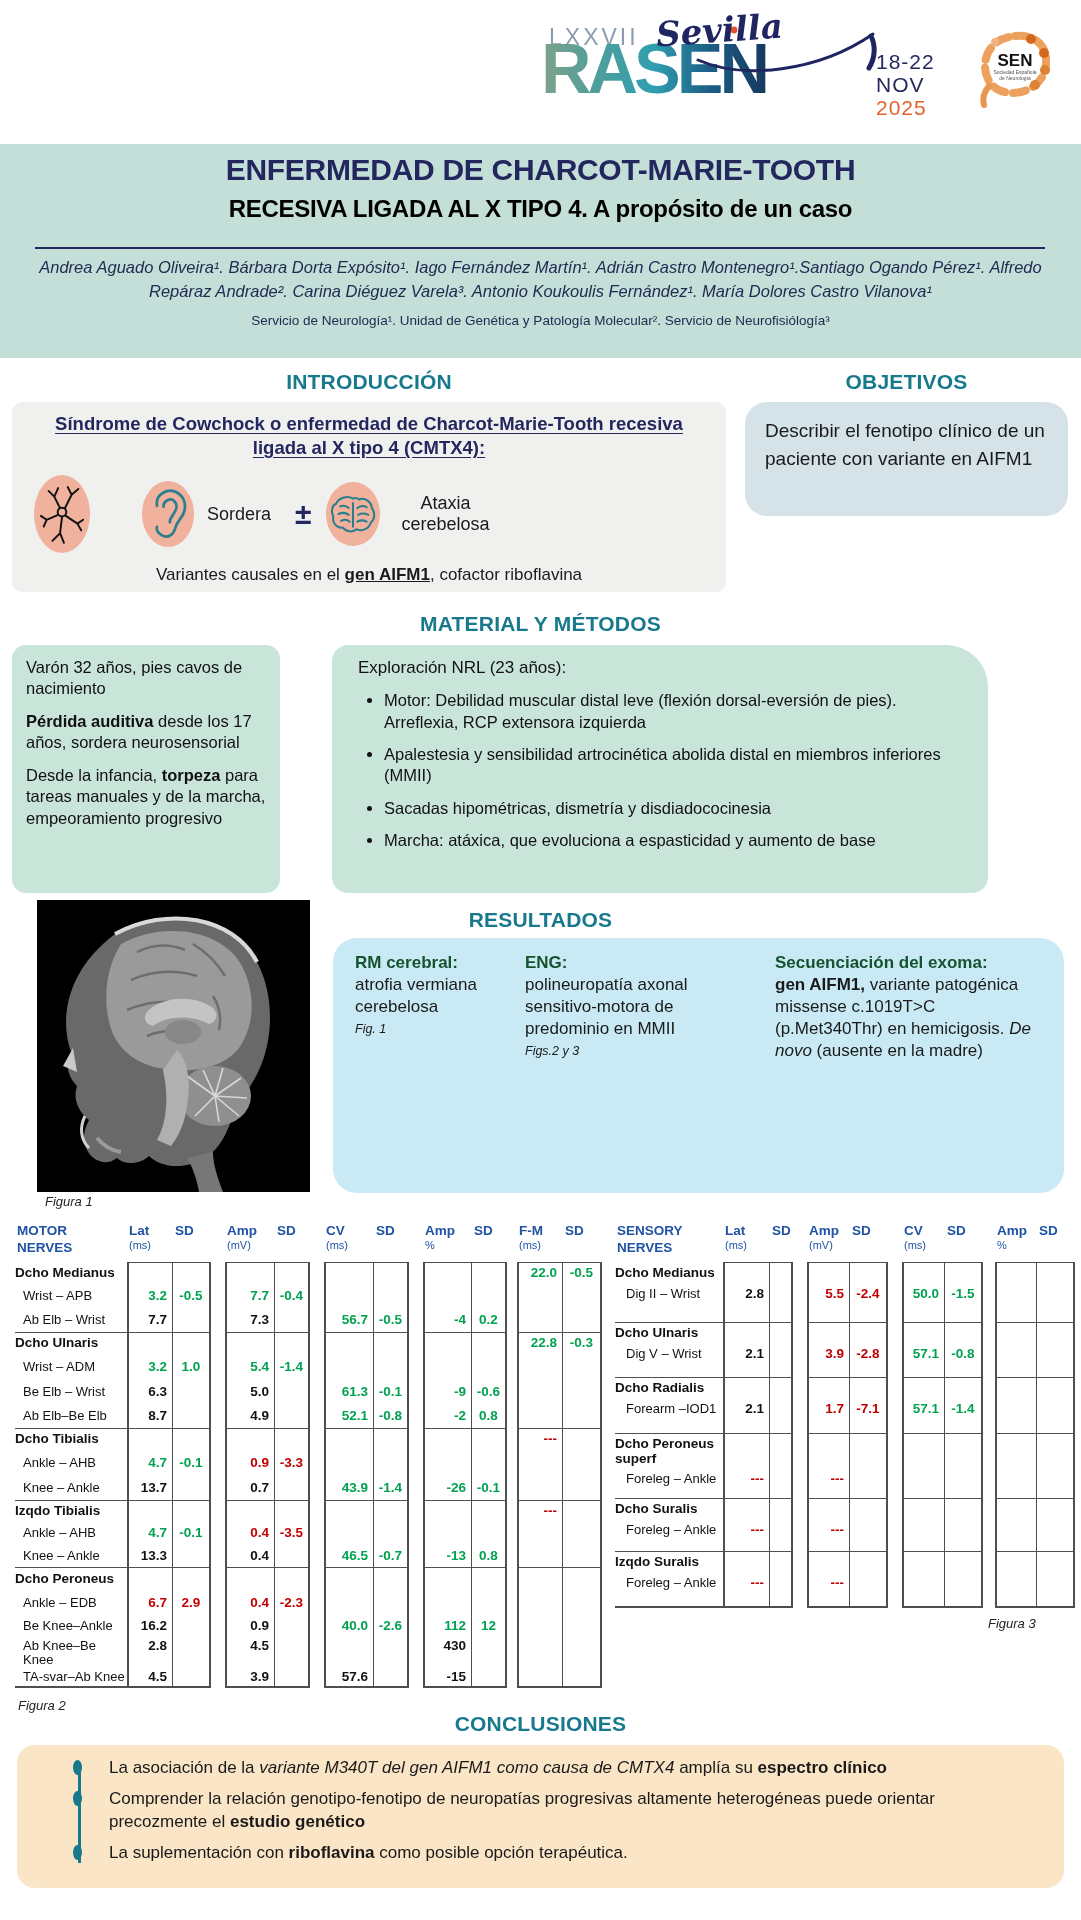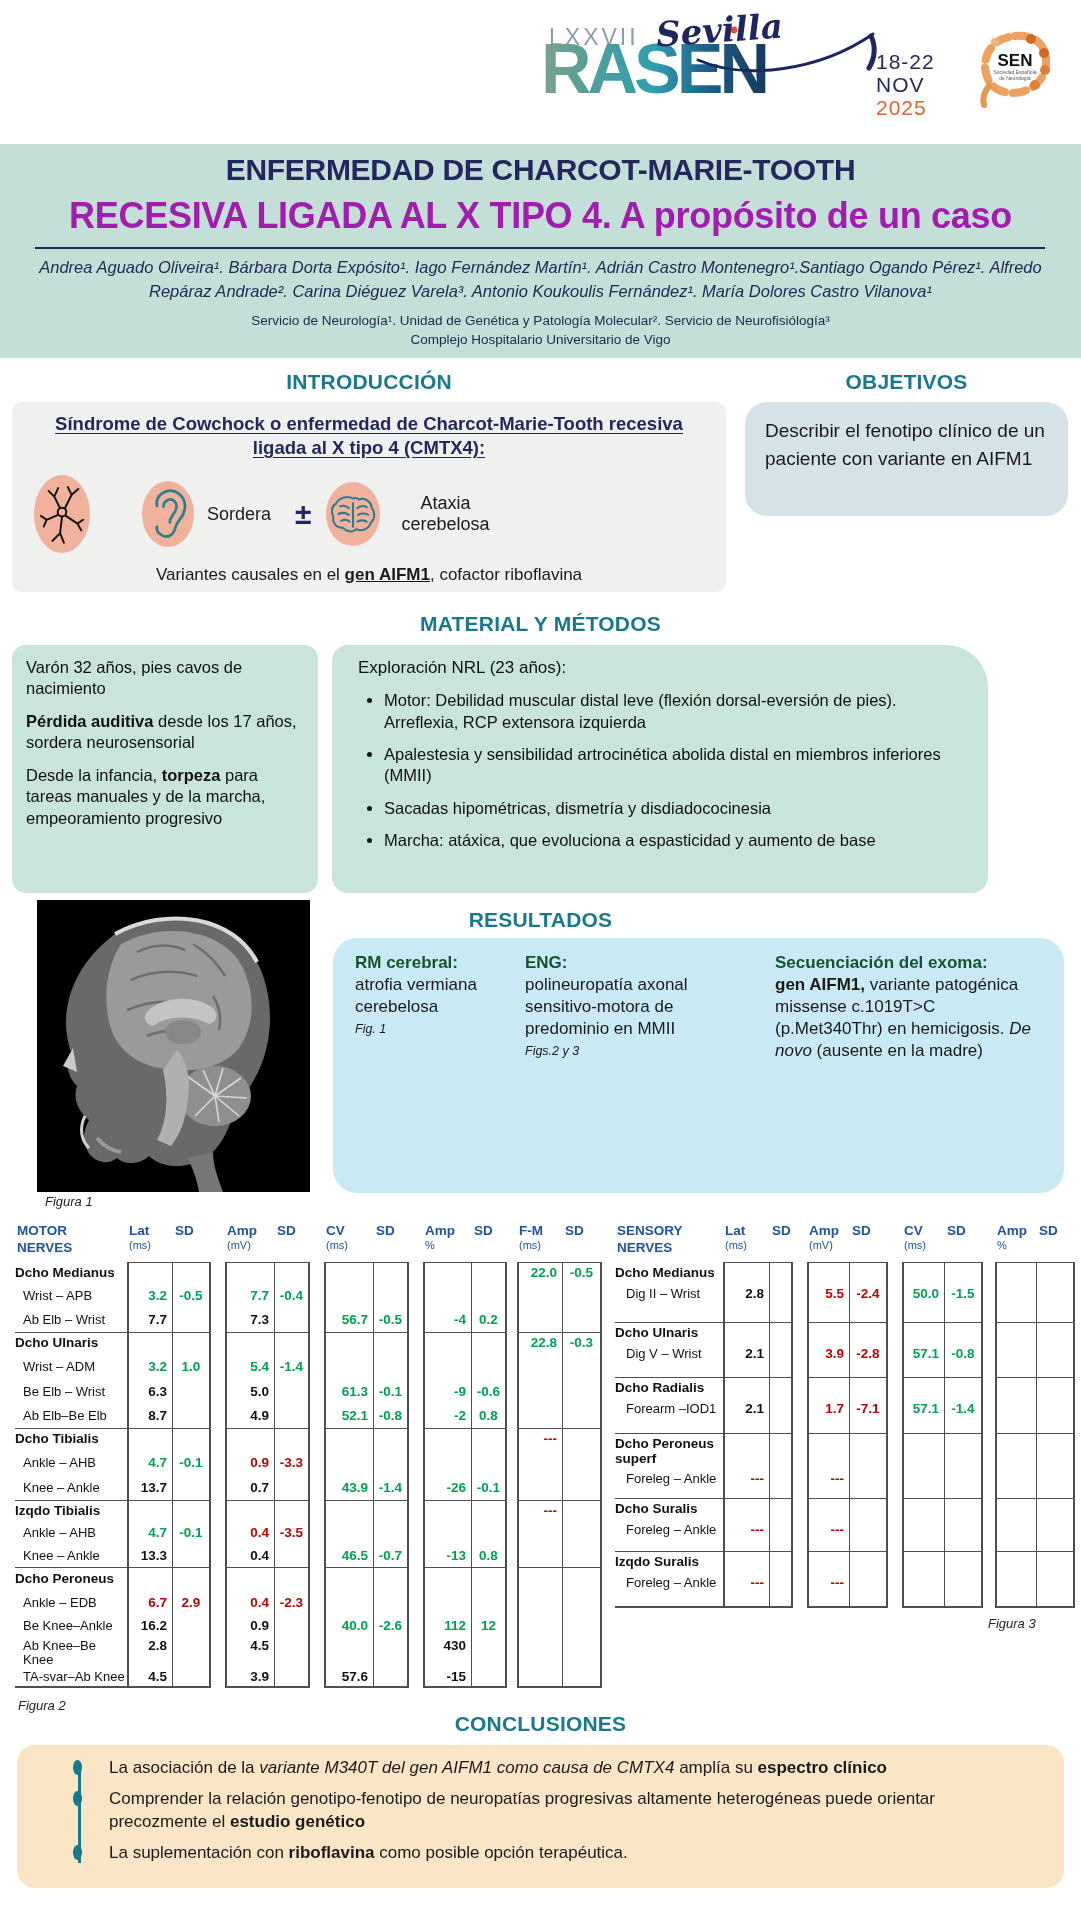--- a/index.html
+++ b/index.html
@@ -16,21 +16,21 @@
   .sevilla{left:656px;top:10px;font-family:"DejaVu Serif",serif;font-style:italic;font-weight:700;
            font-size:34px;color:#1f2560;transform:rotate(-4deg);z-index:3;}
   .sev-swoosh{left:668px;top:18px;z-index:2;}
   .dates{left:876px;top:50px;font-size:21px;line-height:23px;color:#252a5e;letter-spacing:1px;}
   .dates .yr{color:#e4622f;}
   .senlogo{left:971px;top:26px;}
 
   
   .band{left:0;top:144px;width:1081px;height:214px;background:#c4dfd8;}
   .t1{left:0;top:153px;width:1081px;text-align:center;font-size:30px;font-weight:700;color:#23275e;letter-spacing:-0.3px;}
-  .t2{left:0;top:195px;width:1081px;text-align:center;font-size:36px;font-weight:700;color:#a21caf;letter-spacing:-0.3px;}
+  .t2{left:0;top:195px;width:1081px;text-align:center;font-size:24px;font-weight:700;color:#000000;letter-spacing:-0.3px;}
   .rule{left:35px;top:247px;width:1010px;height:2px;background:#23275e;}
   .authors{left:30px;top:256px;width:1021px;text-align:center;font-style:italic;font-size:16.5px;line-height:1.45;color:#222b52;}
   .affils{left:30px;top:312px;width:1021px;text-align:center;font-size:13.5px;line-height:1.4;color:#222b52;}
 
   
   .h2{font-size:21px;font-weight:700;color:#18798c;text-align:center;letter-spacing:0.2px;}
   .h-intro{left:12px;top:370px;width:714px;}
   .h-obj{left:745px;top:370px;width:323px;}
   .h-mat{left:0;top:612px;width:1081px;}
   .h-res{left:0;top:908px;width:1081px;}
@@ -50,21 +50,21 @@
   .lab-sord{margin-left:13px;font-size:18px;}
   .pm{margin-left:24px;font-size:30px;font-weight:700;color:#23275e;}
   .lab-atax{width:104px;margin-left:14px;font-size:18px;}
   .intro-foot{position:absolute;bottom:7px;left:0;width:100%;text-align:center;font-size:17px;color:#1a1a1a;}
 
   
   .objbox{left:745px;top:402px;width:323px;height:114px;background:#d5e3e9;border-radius:22px;
           padding:15px 20px;box-sizing:border-box;font-size:19px;line-height:1.45;color:#1a1a1a;}
 
   
-  .matl{left:12px;top:645px;width:306px;height:248px;background:#c9e5da;border-radius:14px;
+  .matl{left:12px;top:645px;width:268px;height:248px;background:#c9e5da;border-radius:14px;
         padding:12px 14px;box-sizing:border-box;font-size:16.5px;line-height:1.3;}
   .matl p{margin:0 0 11px 0;}
   .matr{left:332px;top:645px;width:656px;height:248px;background:#c9e5da;border-radius:16px 42px 16px 16px;
         padding:12px 26px;box-sizing:border-box;font-size:16.5px;line-height:1.3;}
   .matr-title{font-size:17px;margin-bottom:11px;}
   .matr ul{margin:0;padding-left:26px;}
   .matr li{margin-bottom:11px;}
 
   
   .mri{left:37px;top:900px;}
@@ -133,21 +133,20 @@
     <text x="44" y="54" text-anchor="middle" font-family="Liberation Sans, sans-serif" font-size="5" fill="#555">de Neurología</text>
   </svg>
 
   <div class="abs band"></div>
   <div class="abs t1">ENFERMEDAD DE CHARCOT-MARIE-TOOTH</div>
   <div class="abs t2">RECESIVA LIGADA AL X TIPO 4. A propósito de un caso</div>
   <div class="abs rule"></div>
   <div class="abs authors">Andrea Aguado Oliveira¹. Bárbara Dorta Expósito¹. Iago Fernández Martín¹. Adrián Castro Montenegro¹.Santiago Ogando Pérez¹. Alfredo Repáraz Andrade². Carina Diéguez Varela³. Antonio Koukoulis Fernández¹. María Dolores Castro Vilanova¹</div>
   <div class="abs affils">
     <div>Servicio de Neurología¹. Unidad de Genética y Patología Molecular². Servicio de Neurofisiólogía³</div>
-    <div>Complejo Hospitalario Universitario de Vigo</div>
   </div>
 
   <div class="abs h2 h-intro">INTRODUCCIÓN</div>
   <div class="abs h2 h-obj">OBJETIVOS</div>
   <div class="abs h2 h-res">RESULTADOS</div>
   <div class="abs h2 h-mat">MATERIAL Y MÉTODOS</div>
   <div class="abs h2 h-con">CONCLUSIONES</div>
 
   <div class="abs introbox">
     <div class="intro-head">Síndrome de Cowchock o enfermedad de Charcot-Marie-Tooth recesiva ligada al X tipo 4 (CMTX4):</div>

